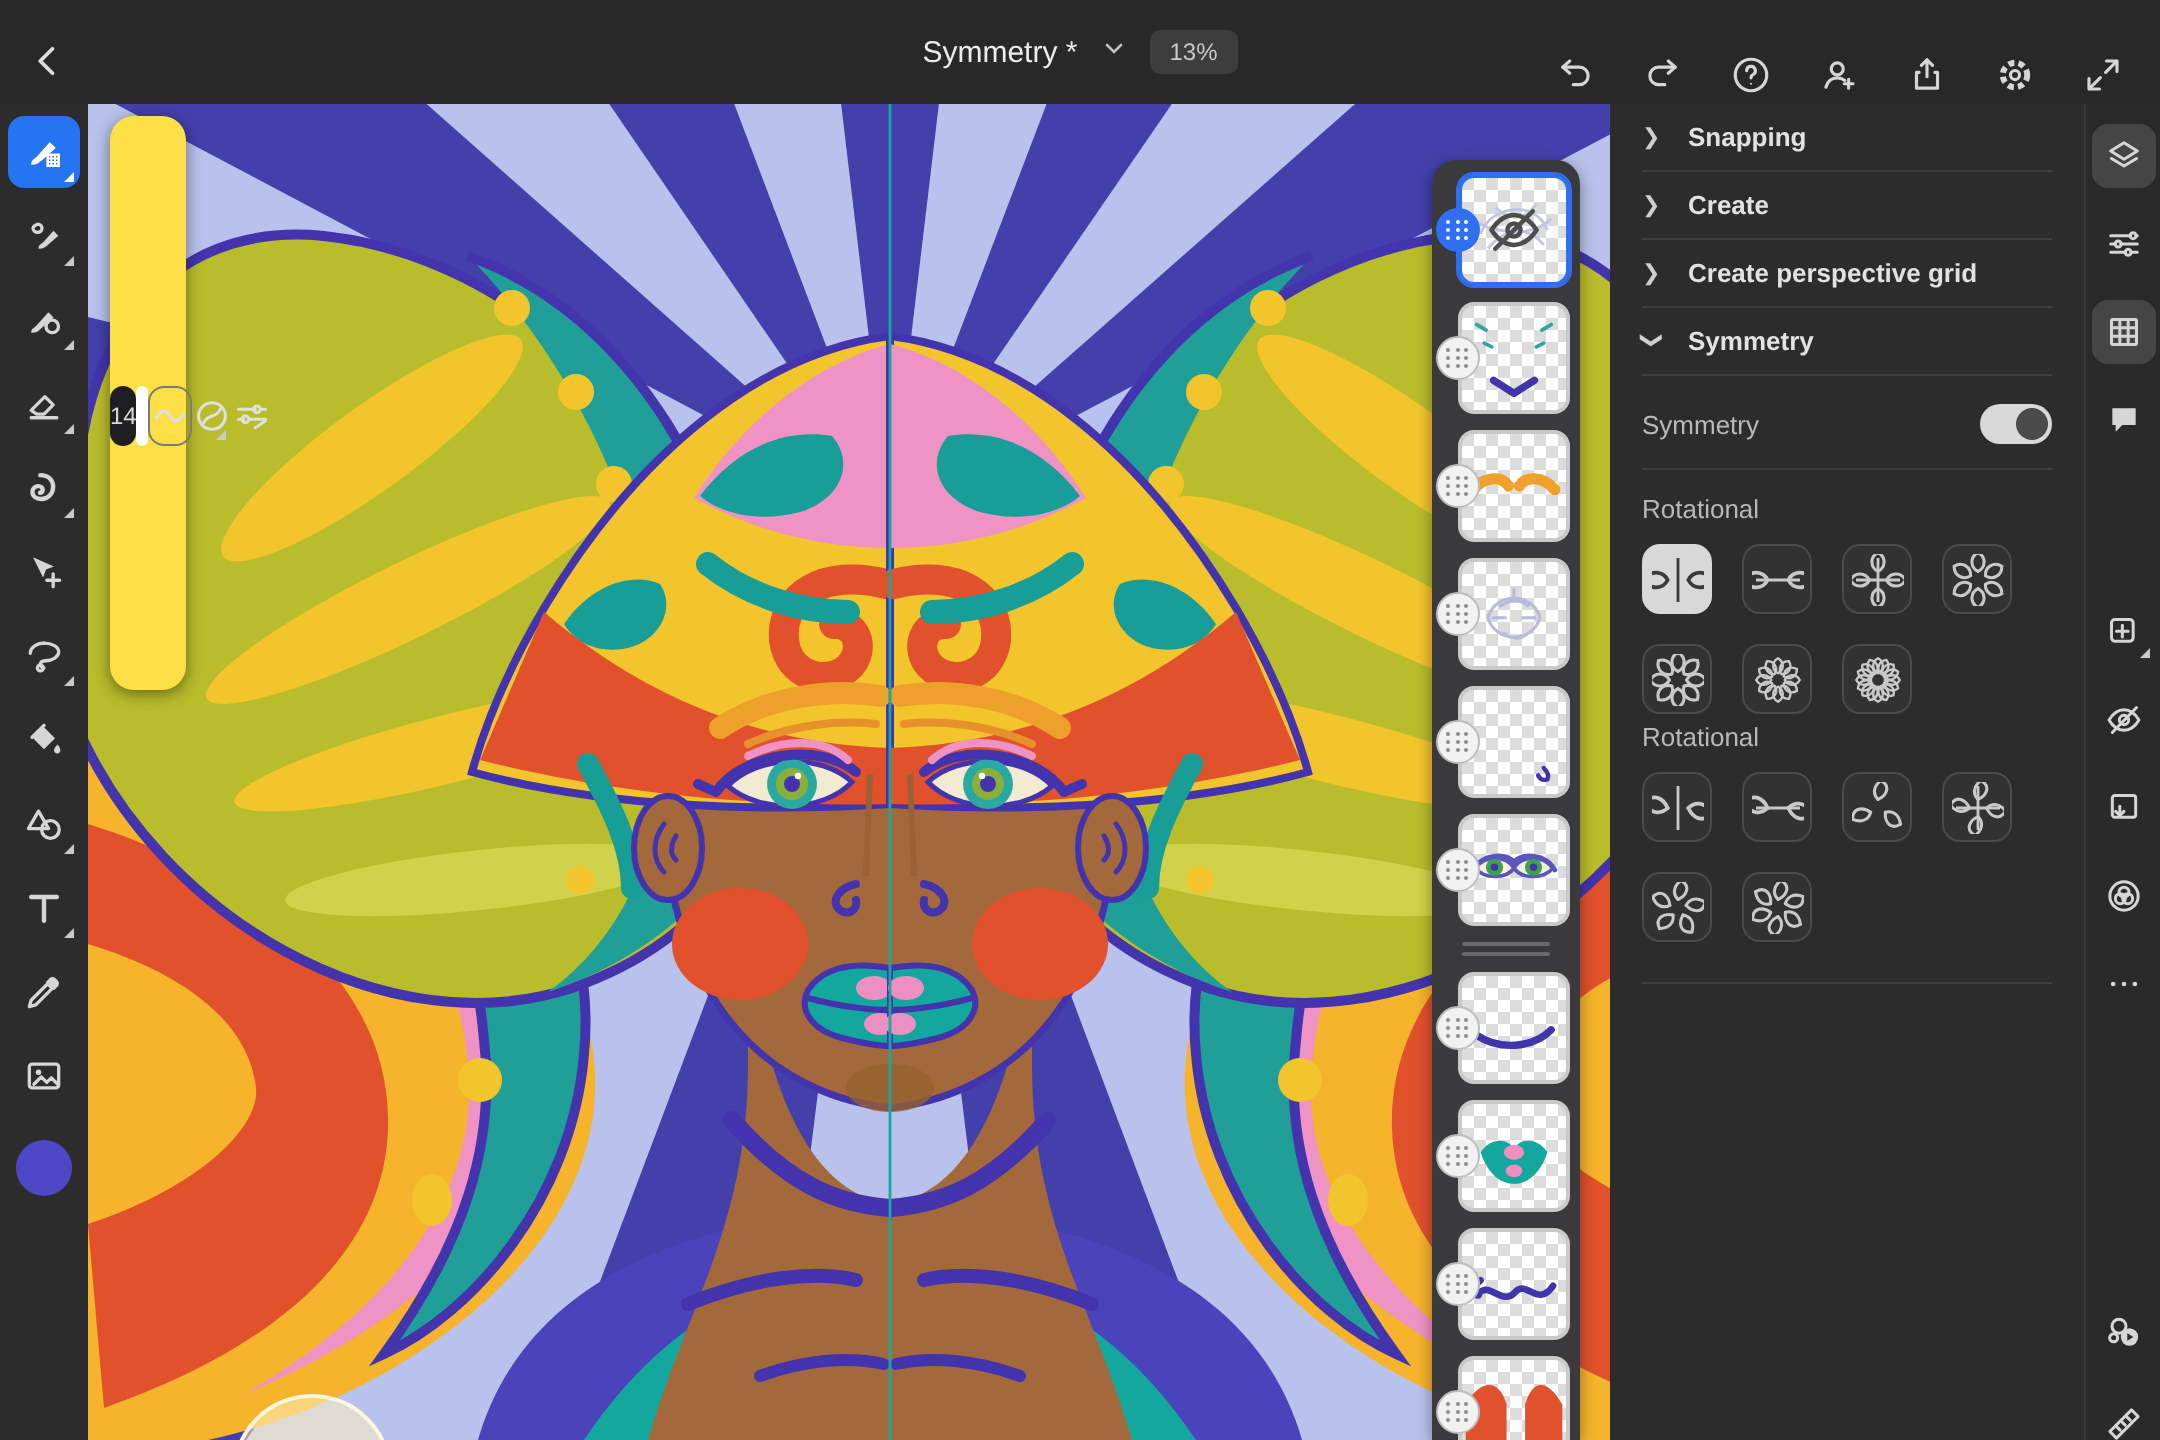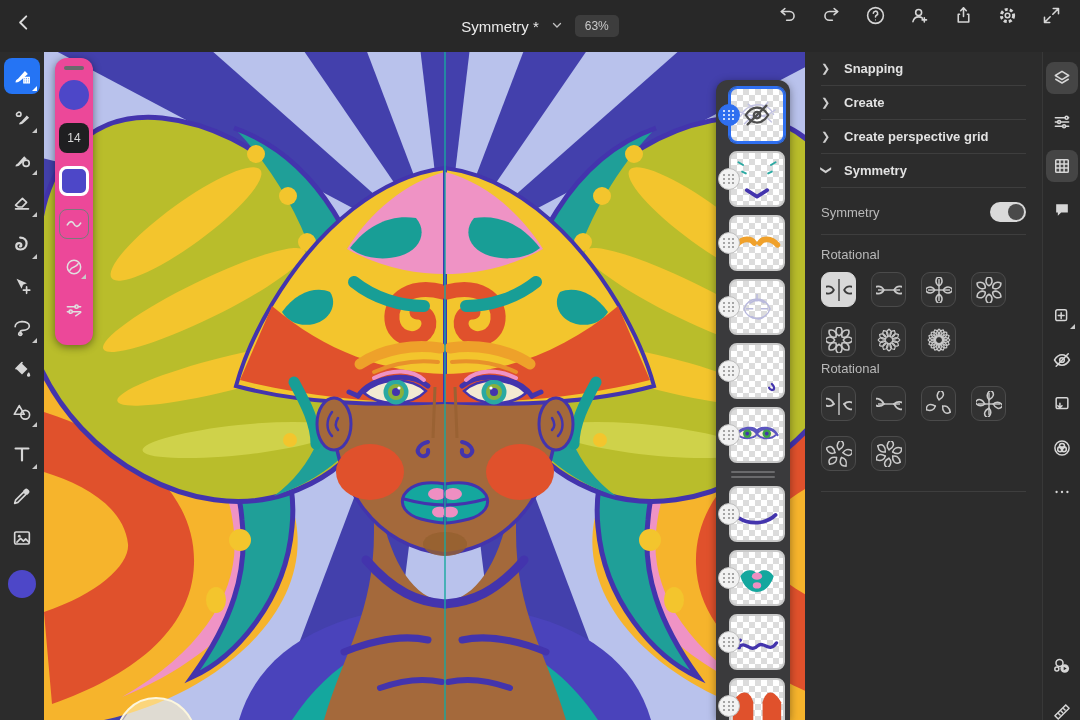--- a/index.html
+++ b/index.html
@@ -1,19 +1,19 @@
 <!DOCTYPE html>
 <html><head>
 <meta charset="utf-8">
 <style>
   html,body{margin:0;padding:0;width:1080px;height:720px;overflow:hidden;background:#1e1e1e;
     font-family:"Liberation Sans","DejaVu Sans",sans-serif;-webkit-font-smoothing:antialiased;}
   .abs{position:absolute}
   
-  #topbar{left:0;top:0;width:1080px;height:52px;background:#282828;display:flex;align-items:flex-start;z-index:40}
+  #topbar{left:0;top:0;width:1080px;height:52px;background:#282828;display:flex;align-items:flex-end;z-index:40}
   #back-btn{width:44px;height:44px;margin-left:2px;display:flex;align-items:center;justify-content:center;color:#dcdcdc}
   #title-cluster{position:absolute;left:0;right:0;top:0;height:52px;display:flex;align-items:center;justify-content:center;gap:12px;pointer-events:none}
   #title-cluster>*{pointer-events:auto}
   .doc-title{color:#ececec;font-size:15px}
   .zoom-badge{background:#3d3d3d;color:#c9c9c9;font-size:12px;border-radius:5px;padding:4px 10px}
   #topbar-actions{margin-left:auto;display:flex;align-items:center;gap:14px;padding-right:14px}
   .tb-icon{width:30px;height:30px;display:flex;align-items:center;justify-content:center}
   .tb-icon svg{width:21px;height:21px}
   
   #tool-rail{left:0;top:52px;width:44px;height:668px;background:#2c2c2c;display:flex;flex-direction:column;align-items:center;z-index:30}
@@ -22,22 +22,22 @@
   .tool.selected{background:#2574f4}
   .corner:after{content:"";position:absolute;right:3px;bottom:3px;border-left:5px solid transparent;border-bottom:5px solid #c9c9c9}
   .tool.selected.corner:after{border-bottom-color:#fff}
   .color-chip{width:28px;height:28px;border-radius:50%;margin-top:14px;flex:0 0 auto}
   
   #canvas{left:44px;top:52px;width:761px;height:668px;background:#b9c2ec;overflow:hidden}
   #canvas svg{display:block}
   #touch-shortcut{left:72px;top:645px;width:76px;height:76px;border-radius:50%;
     background:rgba(255,240,190,.55);border:2px solid #fcf6dd;z-index:20}
   
-  #brush-panel{left:55px;top:58px;width:38px;height:287px;background:#ec4899;border-radius:12px;
-    box-shadow:0 2px 8px rgba(0,0,0,.45);display:flex;flex-direction:column;align-items:center;z-index:25}
+  #brush-panel{left:55px;top:58px;width:38px;height:287px;background:#fde047;border-radius:12px;
+    box-shadow:0 2px 8px rgba(0,0,0,.45);display:flex;flex-direction:row;align-items:center;z-index:25}
   .bp-handle{width:20px;height:4px;border-radius:2px;background:#6a6a6c;margin-top:8px}
   .bp-color{width:30px;height:30px;border-radius:50%;margin-top:10px}
   .bp-size{width:30px;height:30px;border-radius:8px;background:#1f1f21;color:#d9d9d9;font-size:12px;
     display:flex;align-items:center;justify-content:center;margin-top:13px}
   .bp-swatch{width:30px;height:30px;border-radius:8px;border:3px solid #fff;box-sizing:border-box;margin-top:13px}
   .bp-btn{width:30px;height:30px;border-radius:8px;border:1.5px solid #7a7a7c;box-sizing:border-box;
     display:flex;align-items:center;justify-content:center;margin-top:13px;color:#e0e0e0;position:relative}
   .bp-plain{border:none}
   .bp-btn svg{width:20px;height:20px}
   
@@ -96,21 +96,21 @@
         <path d="M14 5l-7 7 7 7"></path>
       </svg>
   </div>
   <div id="title-cluster">
     <span class="doc-title">Symmetry *</span>
     <span>
       <svg width="12" height="12" viewBox="0 0 24 24" fill="none" stroke="#c0c0c0" stroke-width="2.6" stroke-linecap="round">
           <path d="M5 9l7 7 7-7"></path>
         </svg>
     </span>
-    <span class="zoom-badge">63%</span>
+    <span class="zoom-badge">13%</span>
   </div>
   <div id="topbar-actions">
       <div class="tb-icon">
         <svg viewBox="0 0 24 24" width="21" height="21">
           <path d="M9 4 5 7.5 9 11" fill="none" stroke="#d6d6d6" stroke-width="1.8" stroke-linecap="round" stroke-linejoin="round"></path>
           <path d="M5 7.5h9.5a5 5 0 0 1 0 10H11" fill="none" stroke="#d6d6d6" stroke-width="1.8" stroke-linecap="round" stroke-linejoin="round"></path>
         </svg>
       </div>
       <div class="tb-icon">
         <svg viewBox="0 0 24 24" width="21" height="21">

